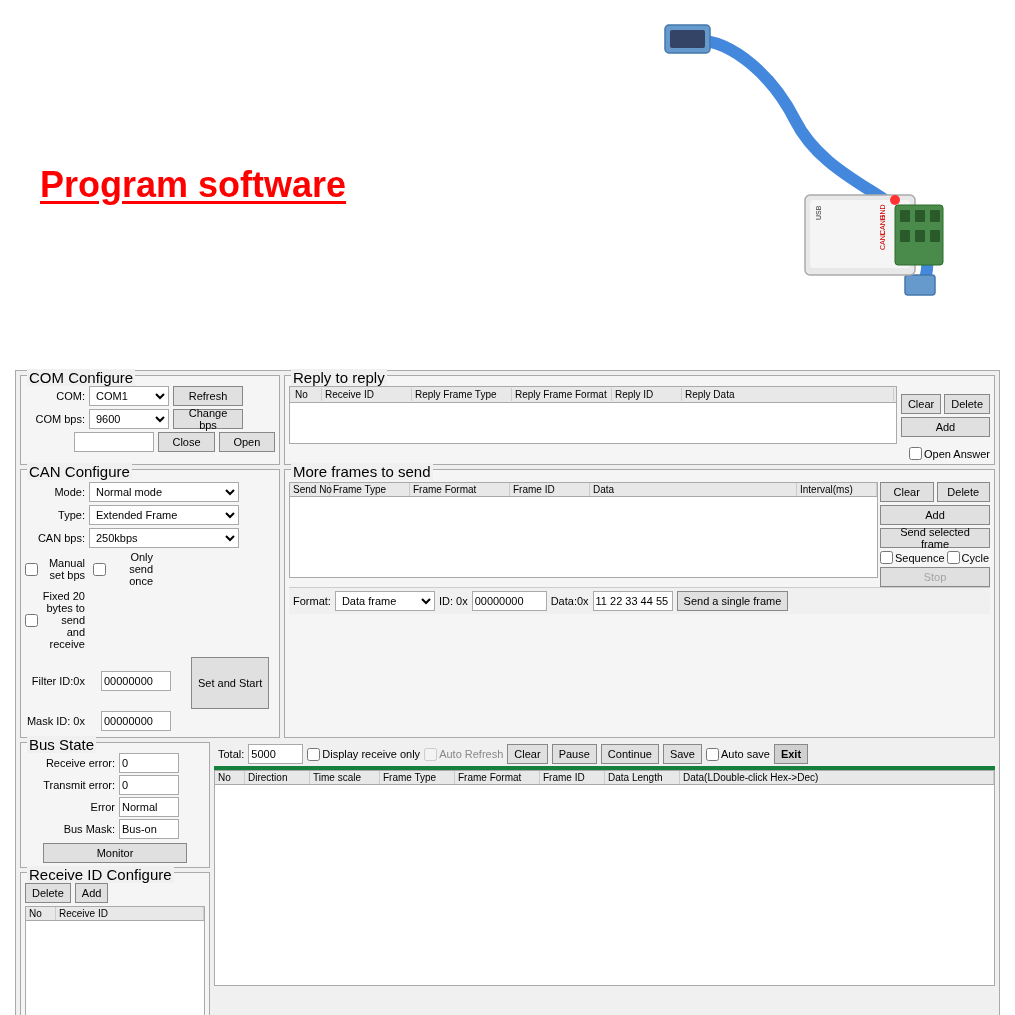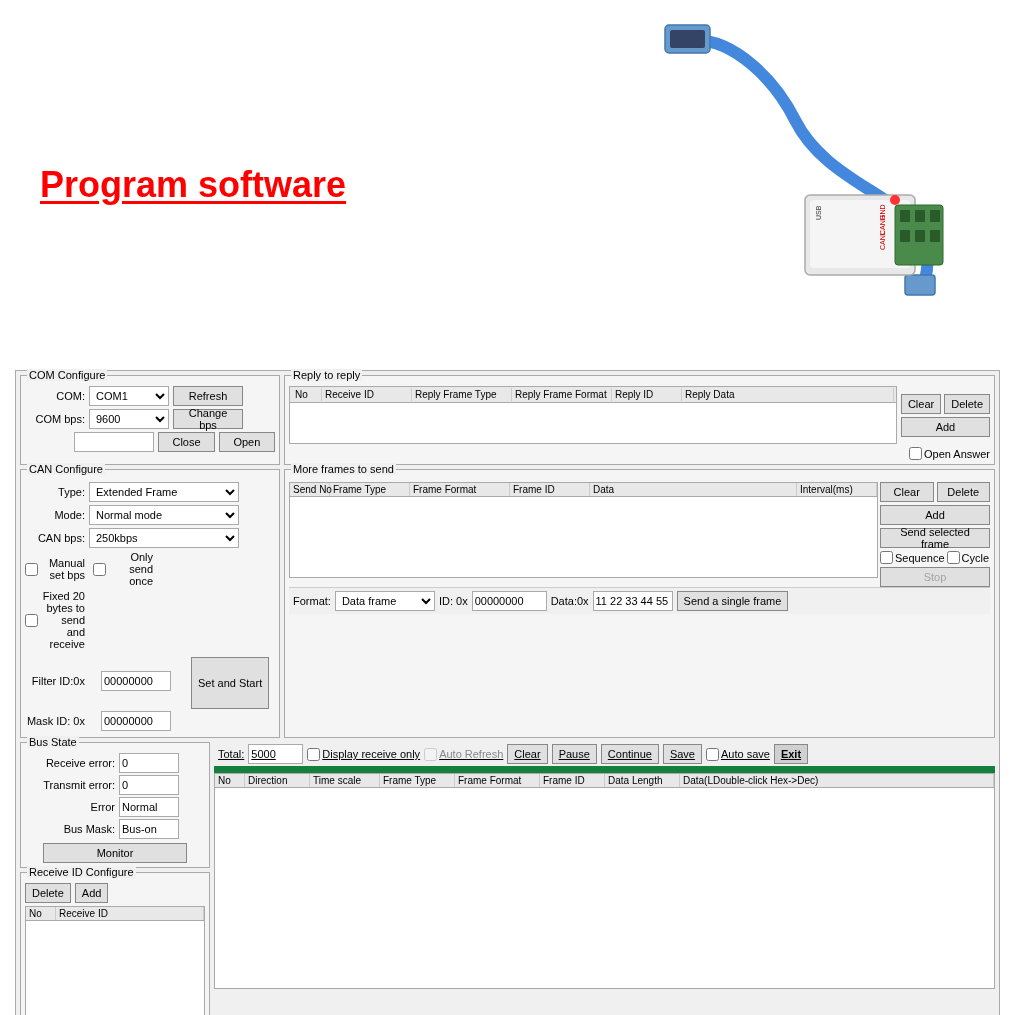--- a/index.html
+++ b/index.html
@@ -98,21 +98,21 @@
       background: #f5f5f5;
       padding: 4px;
       position: relative;
     }
     .panel-title {
       position: absolute;
       top: -7px;
       left: 6px;
       background: #f0f0f0;
       padding: 0 2px;
-      font-size: 11px;
+      font-size: 15px;
     }
 
     .com-config {
       width: 260px;
       min-height: 90px;
       padding-top: 10px;
     }
     .com-config .row {
       display: flex;
       align-items: center;
@@ -334,22 +334,21 @@
       flex-direction: column;
     }
 
     
     .status-bar {
       display: flex;
       align-items: center;
       gap: 4px;
       padding: 2px 4px;
       background: #f0f0f0;
-      border-bottom: 7px solid #15803d;
-      text-decoration: underline;
+      border-bottom: 4px solid #15803d;
     }
     .status-bar input[type="text"] { width: 60px; }
 
     .btn-exit {
       background: #d0d0d0;
       font-weight: bold;
     }
 
     
     .mf-content {
@@ -510,29 +509,29 @@
           </label>
         </div>
       </div>
     </div>
 
     <div class="middle-row">
 
       <div class="panel can-config">
         <span class="panel-title">CAN Configure</span>
         <div class="row">
+          <label>Mode:</label>
+          <select style="width:150px;">
+            <option>Normal mode</option><option>Listen mode</option>
+          </select>
+        </div>
+        <div class="row">
           <label>Type:</label>
           <select style="width:150px;">
             <option>Extended Frame</option><option>Standard Frame</option>
-          </select>
-        </div>
-        <div class="row">
-          <label>Mode:</label>
-          <select style="width:150px;">
-            <option>Normal mode</option><option>Listen mode</option>
           </select>
         </div>
         <div class="row">
           <label>CAN bps:</label>
           <select style="width:150px;">
             <option>250kbps</option><option>125kbps</option><option>500kbps</option>
           </select>
         </div>
         <div class="checkbox-row">
           <label class="checkbox-label">

